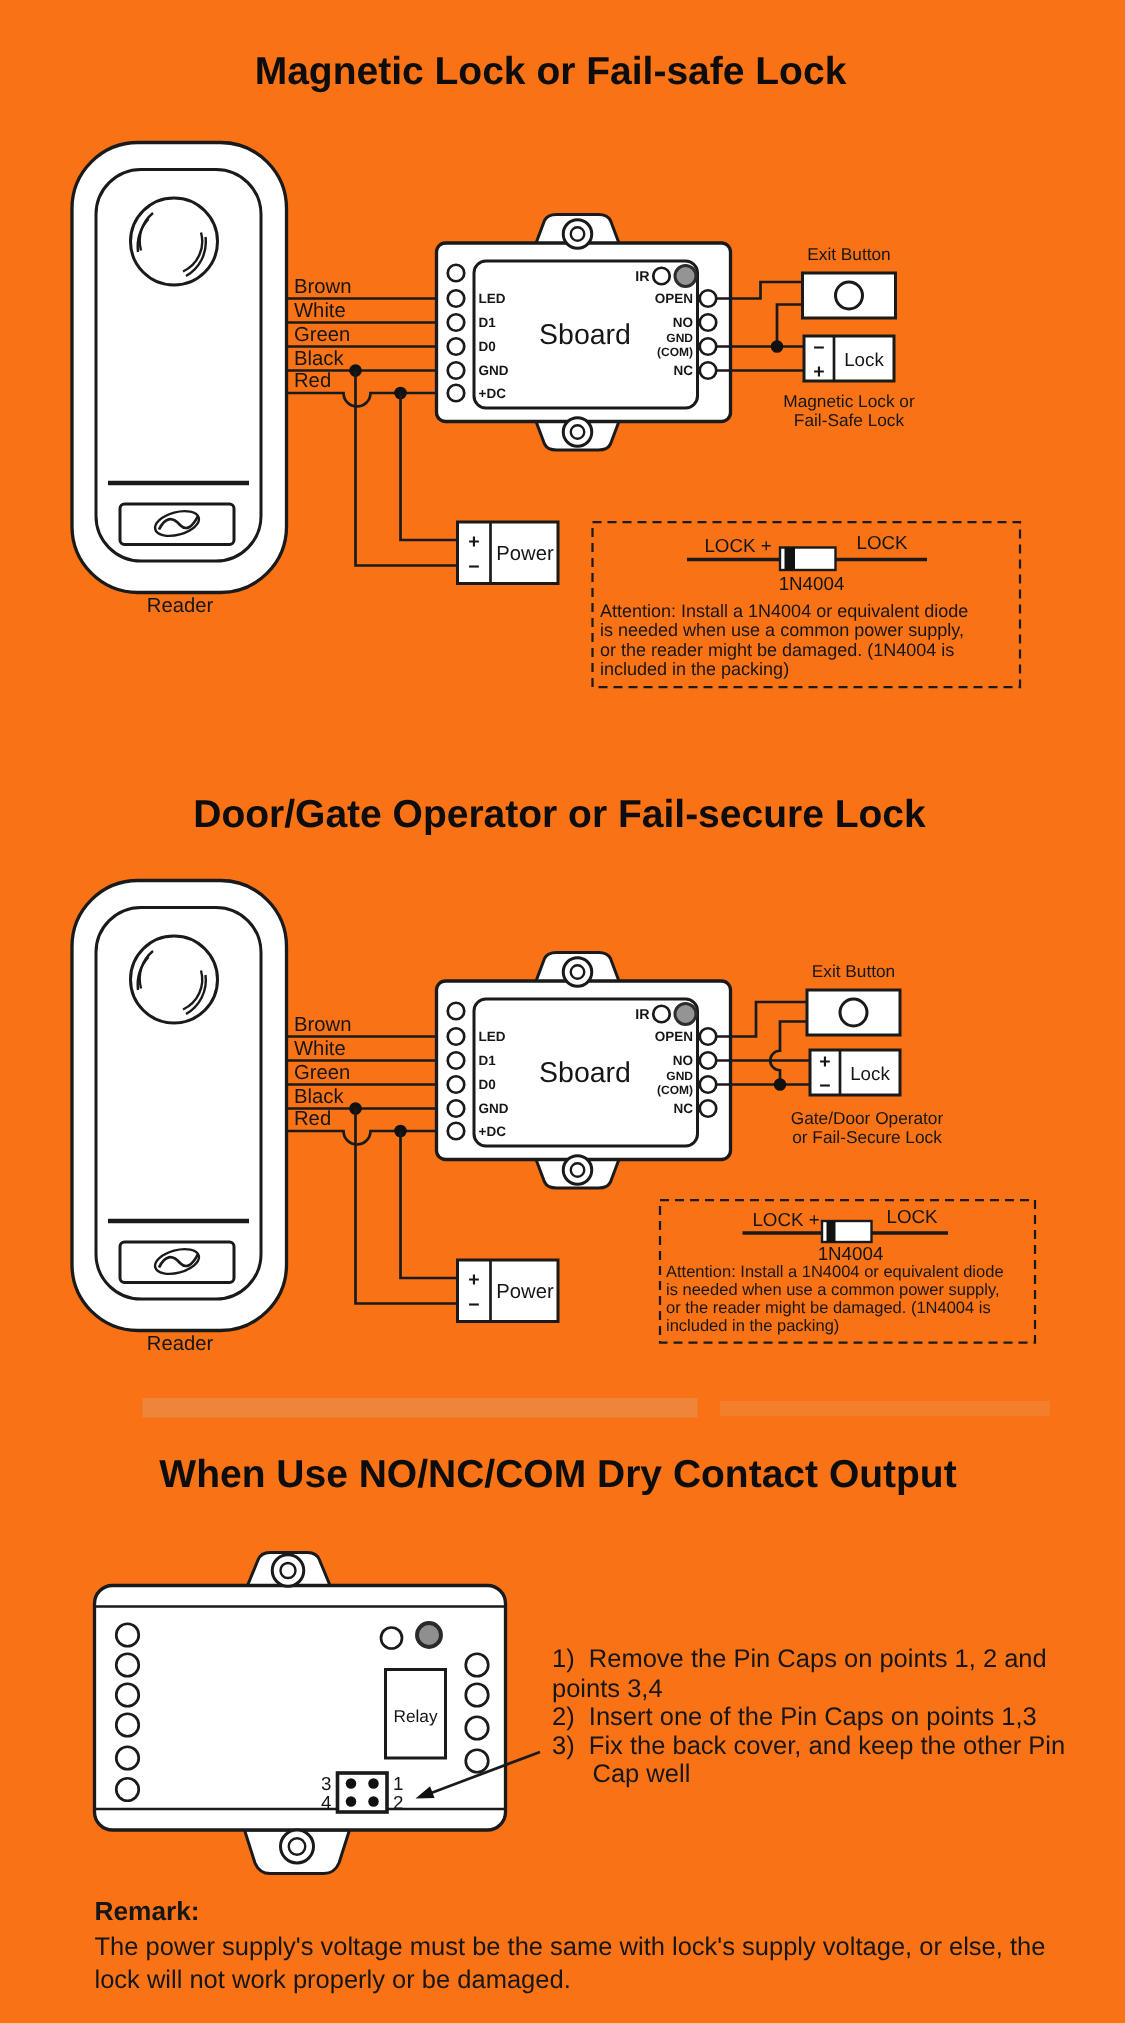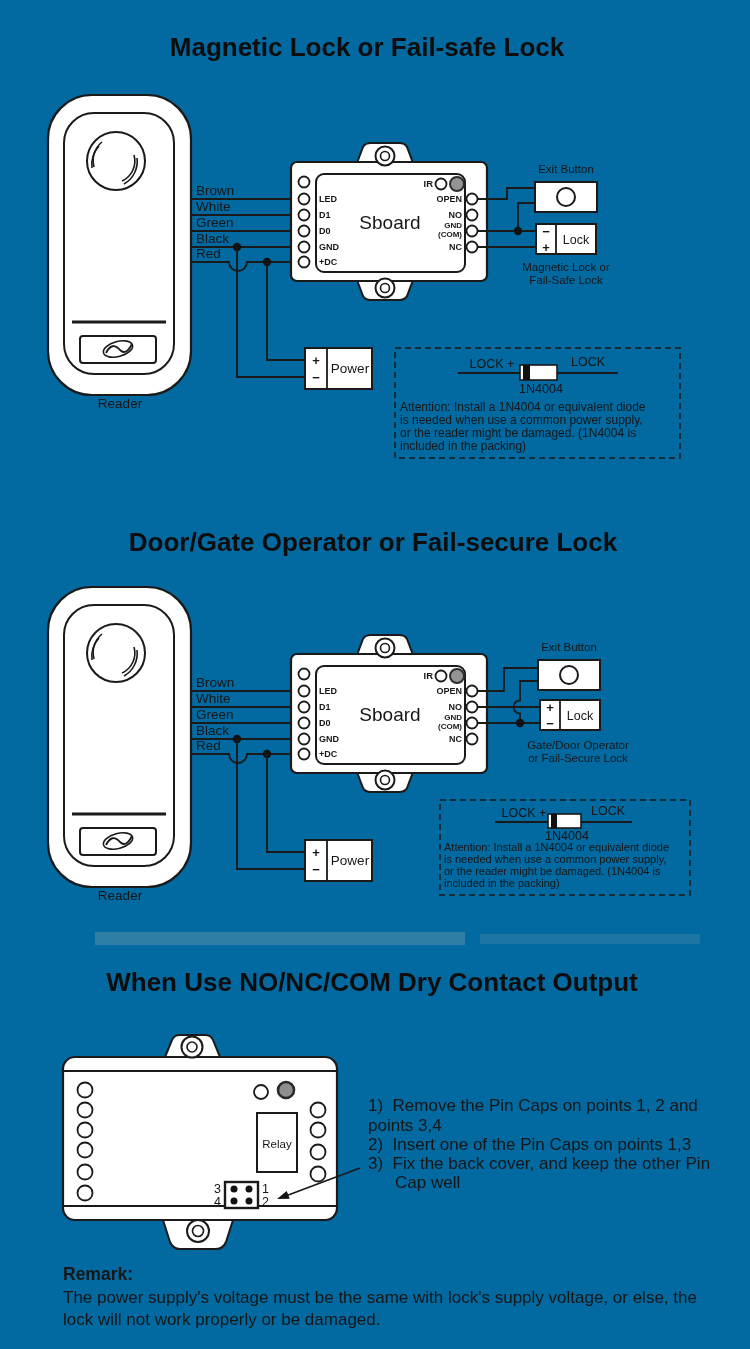--- a/index.html
+++ b/index.html
@@ -1,16 +1,16 @@
 <!DOCTYPE html>
 <html><head>
 <meta charset="utf-8">
 <style>
   html,body{margin:0;padding:0;background:#fff;}
-  #stage{position:relative;width:750px;height:1349px;background:#0369a1;overflow:hidden;}
+  #stage{position:relative;width:750px;height:1349px;background:#f97316;overflow:hidden;}
   svg text{font-family:"Liberation Sans","DejaVu Sans",sans-serif;fill:#161616;}
   .tt  {font-size:26px;font-weight:700;fill:#0d0d0d;}
   .wl  {font-size:13.5px;}
   .pl  {font-size:9px;font-weight:700;}
   .ps  {font-size:8px;font-weight:700;}
   .sb  {font-size:19px;}
   .ir  {font-size:9.5px;font-weight:700;}
   .cap {font-size:11.5px;}
   .lk  {font-size:12.5px;}
   .sg  {font-size:13px;font-weight:700;}

